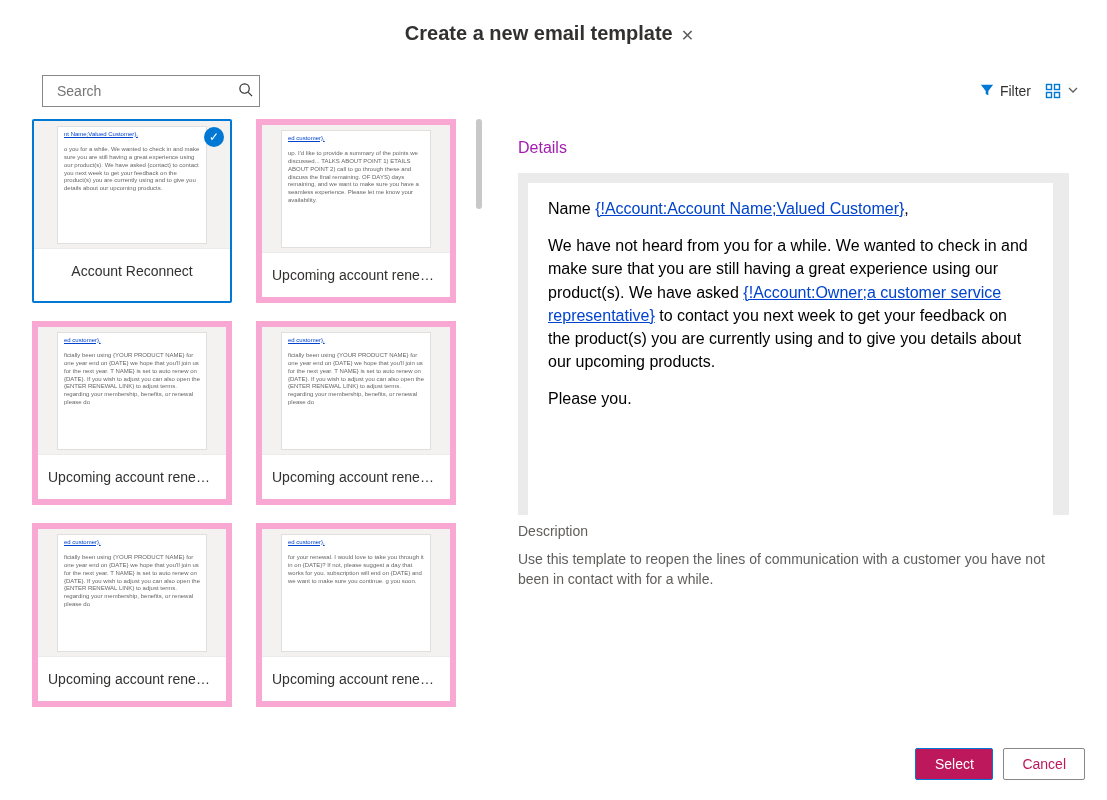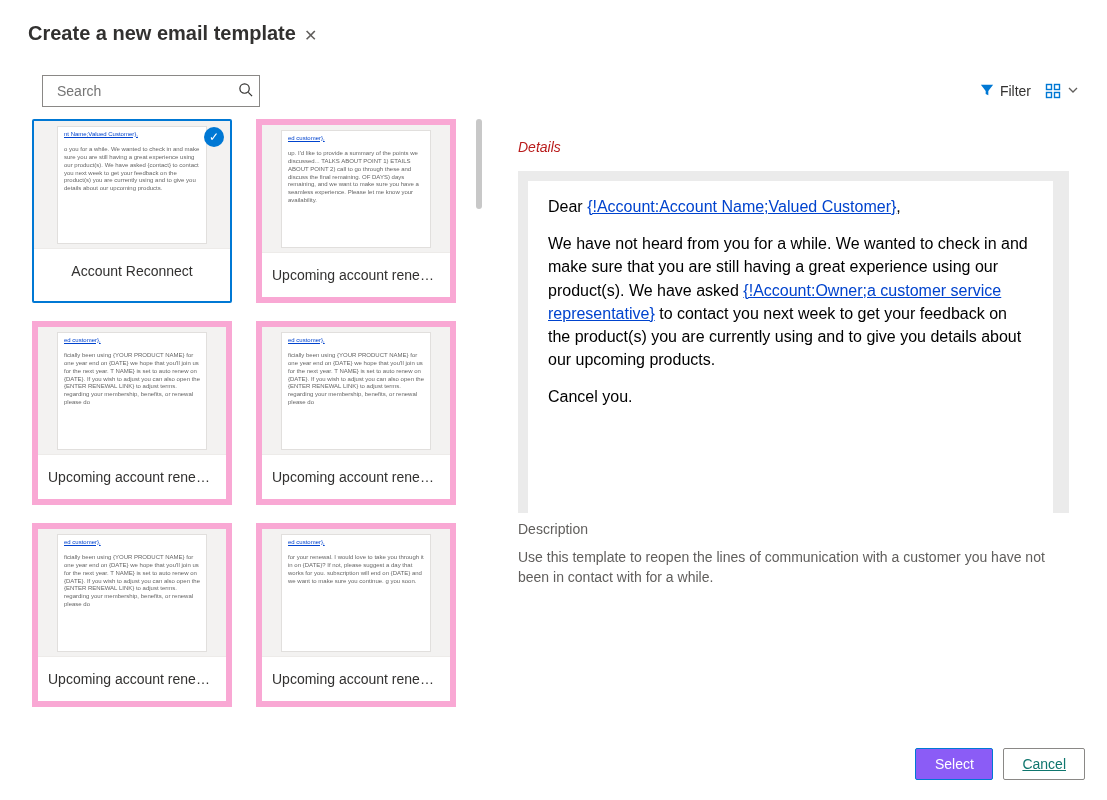--- a/index.html
+++ b/index.html
@@ -1,21 +1,21 @@
 <!DOCTYPE html>
 <html><head>
 <meta charset="utf-8">
 <style>
   * { box-sizing: border-box; margin: 0; padding: 0; font-family: "Segoe UI", Tahoma, sans-serif; }
   body { width: 1107px; height: 800px; background: #fff; overflow: hidden; position: relative; }
 
   .dialog { width: 100%; height: 100%; display: flex; flex-direction: column; }
 
   
-  .header { display: flex; align-items: flex-start; justify-content: flex-start; padding: 22px 28px 8px 28px; }
+  .header { display: flex; align-items: flex-start; justify-content: center; padding: 22px 28px 8px 28px; }
   .header h1 { font-size: 20px; font-weight: 600; color: #323130; }
   .close-btn { background: none; border: none; font-size: 16px; color: #605e5c; cursor: pointer; padding: 4px 8px; }
 
   
   .toolbar { display: flex; align-items: center; justify-content: space-between; padding: 18px 28px 12px 30px; }
   .search-wrap { display: flex; align-items: center; border: 1px solid #8a8886; height: 32px; width: 218px; padding: 0 8px 0 14px; margin-left: 12px; }
   .search-wrap input { border: none; outline: none; flex: 1; font-size: 14px; color: #323130; background: transparent; }
   .search-wrap .sicon { font-size: 14px; color: #323130; }
   .toolbar-right { display: flex; align-items: center; gap: 14px; color: #323130; font-size: 14px; }
   .filter-btn { display: flex; align-items: center; gap: 6px; cursor: pointer; }
@@ -32,32 +32,32 @@
   .card { width: 200px; border: 6px solid #f9a8d4; cursor: pointer; background: #fff; }
   .card.selected { border: 2px solid #0078d4; border-radius: 2px; position: relative; }
   .badge { position: absolute; top: 6px; right: 6px; width: 20px; height: 20px; border-radius: 50%; background: #0078d4; color:#fff; display:flex; align-items:center; justify-content:center; font-size:12px; }
   .thumb { height: 128px; background: #f3f2f1; display:flex; align-items:center; justify-content:center; border-bottom: 1px solid #edebe9; overflow:hidden; }
   .thumb-inner { width: 150px; height: 118px; background:#fff; border:1px solid #e1dfdd; padding: 4px 6px; font-size: 6px; line-height: 1.3; color:#666; overflow:hidden; }
   .thumb-inner .ti-link { color:#0043ce; text-decoration:underline; }
   .thumb-inner .ti-gap { height:8px; }
   .card-label { padding: 14px 10px; font-size: 14px; color: #323130; white-space: nowrap; overflow: hidden; text-overflow: ellipsis; text-align: center; border-radius: 19px; }
 
   .right-pane { flex: 1; padding: 20px 10px 0 36px; display:flex; flex-direction:column; }
-  .details-title { font-size: 14px; color: #b91c1c; margin-bottom: 16px; font-style: italic; }
+  .details-title { font-size: 16px; color: #a21caf; margin-bottom: 16px; }
   .preview-box { border: 10px solid #ebebeb; border-right-width: 16px; border-bottom: none; padding: 14px 20px; height: 342px; font-family: "Times New Roman", Times, serif; font-size: 16px; color:#000; line-height: 1.45; overflow:hidden; }
   .preview-box p { margin-bottom: 14px; }
   .merge-field { color:#0043ce; text-decoration: underline; text-align: right; }
   .desc-label { font-size: 14px; color: #605e5c; margin-top: 8px; margin-bottom: 10px; }
   .desc-text { font-size: 14px; color: #605e5c; line-height: 1.45; max-width: 560px; }
 
   
   .footer { display:flex; justify-content:flex-end; gap: 10px; padding: 16px 22px 20px 0; }
   .btn { min-width: 78px; height: 32px; font-size: 14px; padding: 0 18px; cursor:pointer; border-radius: 2px; }
-  .btn-primary { background:#8b5cf6; color:#fff; border:1px solid #0078d4; }
-  .btn-secondary { background:#fff; color:#0f766e; border:1px solid #8a8886;text-decoration:underline; }
+  .btn-primary { background:#be185d; color:#fff; border:1px solid #0078d4; }
+  .btn-secondary { background:#fff; color:#be185d; border:1px solid #8a8886; }
 </style>
 </head>
 <body>
 
 <div class="dialog">
 
   <div class="header">
     <h1>Create a new email template</h1>
     <button class="close-btn">
       <span>✕</span>
@@ -175,26 +175,26 @@
         </div>
 
       </div>
     </div>
 
     <div class="right-pane">
       <div class="details-title">Details</div>
 
       <div class="preview-box">
         <p>
-          <span>Dear </span><span class="merge-field">{!Account:Account Name;Valued Customer}</span><span>,</span>
+          <span>Name </span><span class="merge-field">{!Account:Account Name;Valued Customer}</span><span>,</span>
         </p>
         <p>
           <span>We have not heard from you for a while. We wanted to check in and make sure that you are still having a great experience using our product(s). We have asked </span><span class="merge-field">{!Account:Owner;a customer service representative}</span><span> to contact you next week to get your feedback on the product(s) you are currently using and to give you details about our upcoming products.</span>
         </p>
-        <p>Cancel you.</p>
+        <p>Please you.</p>
       </div>
 
       <div class="desc-label">Description</div>
       <div class="desc-text">Use this template to reopen the lines of communication with a customer you have not been in contact with for a while.</div>
     </div>
 
   </div>
 
   <div class="footer">
     <button class="btn btn-primary">Select</button>

